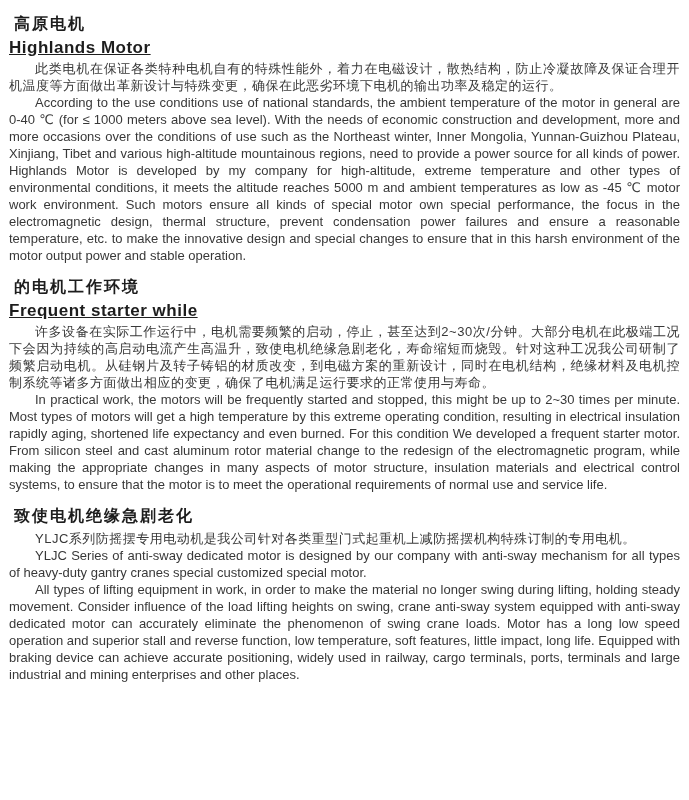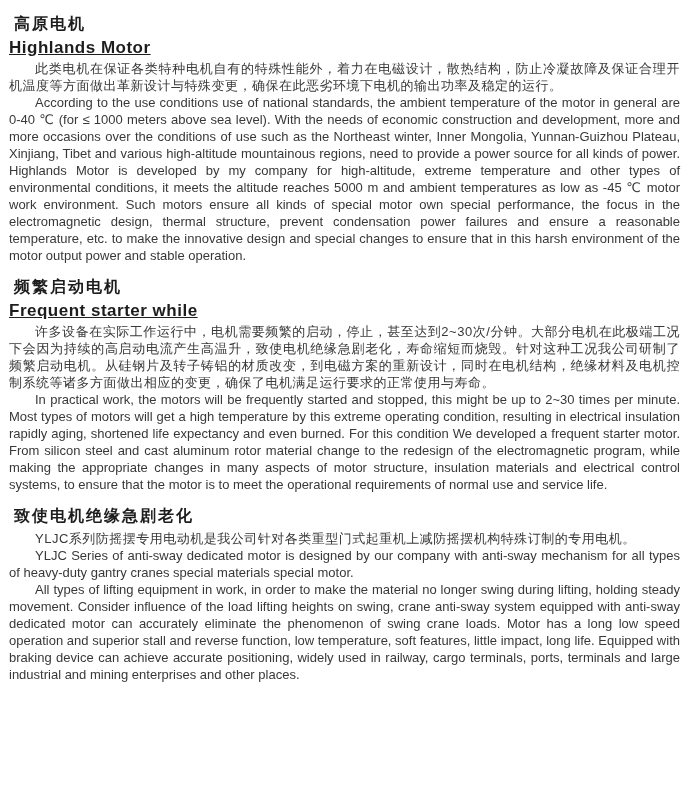--- a/index.html
+++ b/index.html
@@ -58,26 +58,26 @@
 <div class="doc">
 
   <section>
     <h2 class="title-zh">高原电机</h2>
     <h3 class="title-en">Highlands Motor</h3>
     <p class="p-zh">此类电机在保证各类特种电机自有的特殊性能外，着力在电磁设计，散热结构，防止冷凝故障及保证合理开机温度等方面做出革新设计与特殊变更，确保在此恶劣环境下电机的输出功率及稳定的运行。</p>
     <p class="p-en">According to the use conditions use of national standards, the ambient temperature of the motor in general are 0-40 ℃ (for ≤ 1000 meters above sea level). With the needs of economic construction and development, more and more occasions over the conditions of use such as the Northeast winter, Inner Mongolia, Yunnan-Guizhou Plateau, Xinjiang, Tibet and various high-altitude mountainous regions, need to provide a power source for all kinds of power. Highlands Motor is developed by my company for high-altitude, extreme temperature and other types of environmental conditions, it meets the altitude reaches 5000 m and ambient temperatures as low as -45 ℃ motor work environment. Such motors ensure all kinds of special motor own special performance, the focus in the electromagnetic design, thermal structure, prevent condensation power failures and ensure a reasonable temperature, etc. to make the innovative design and special changes to ensure that in this harsh environment of the motor output power and stable operation.</p>
   </section>
 
   <section>
-    <h2 class="title-zh">频繁启动电机</h2>
+    <h2 class="title-zh">的电机工作环境</h2>
     <h3 class="title-en">Frequent starter while</h3>
     <p class="p-zh">许多设备在实际工作运行中，电机需要频繁的启动，停止，甚至达到2~30次/分钟。大部分电机在此极端工况下会因为持续的高启动电流产生高温升，致使电机绝缘急剧老化，寿命缩短而烧毁。针对这种工况我公司研制了频繁启动电机。从硅钢片及转子铸铝的材质改变，到电磁方案的重新设计，同时在电机结构，绝缘材料及电机控制系统等诸多方面做出相应的变更，确保了电机满足运行要求的正常使用与寿命。</p>
     <p class="p-en">In practical work, the motors will be frequently started and stopped, this might be up to 2~30 times per minute. Most types of motors will get a high temperature by this extreme operating condition, resulting in electrical insulation rapidly aging, shortened life expectancy and even burned. For this condition We developed a frequent starter motor. From silicon steel and cast aluminum rotor material change to the redesign of the electromagnetic program, while making the appropriate changes in many aspects of motor structure, insulation materials and electrical control systems, to ensure that the motor is to meet the operational requirements of normal use and service life.</p>
   </section>
 
   <section>
     <h2 class="title-zh">致使电机绝缘急剧老化</h2>
     <p class="p-zh">YLJC系列防摇摆专用电动机是我公司针对各类重型门式起重机上减防摇摆机构特殊订制的专用电机。</p>
-    <p class="p-en">YLJC Series of anti-sway dedicated motor is designed by our company with anti-sway mechanism for all types of heavy-duty gantry cranes special materials special motor.</p>
+    <p class="p-en">YLJC Series of anti-sway dedicated motor is designed by our company with anti-sway mechanism for all types of heavy-duty gantry cranes special customized special motor.</p>
     <p class="p-en">All types of lifting equipment in work, in order to make the material no longer swing during lifting, holding steady movement. Consider influence of the load lifting heights on swing, crane anti-sway system equipped with anti-sway dedicated motor can accurately eliminate the phenomenon of swing crane loads. Motor has a long low speed operation and superior stall and reverse function, low temperature, soft features, little impact, long life. Equipped with braking device can achieve accurate positioning, widely used in railway, cargo terminals, ports, terminals and large industrial and mining enterprises and other places.</p>
   </section>
 
 </div>
 
 </body></html>

